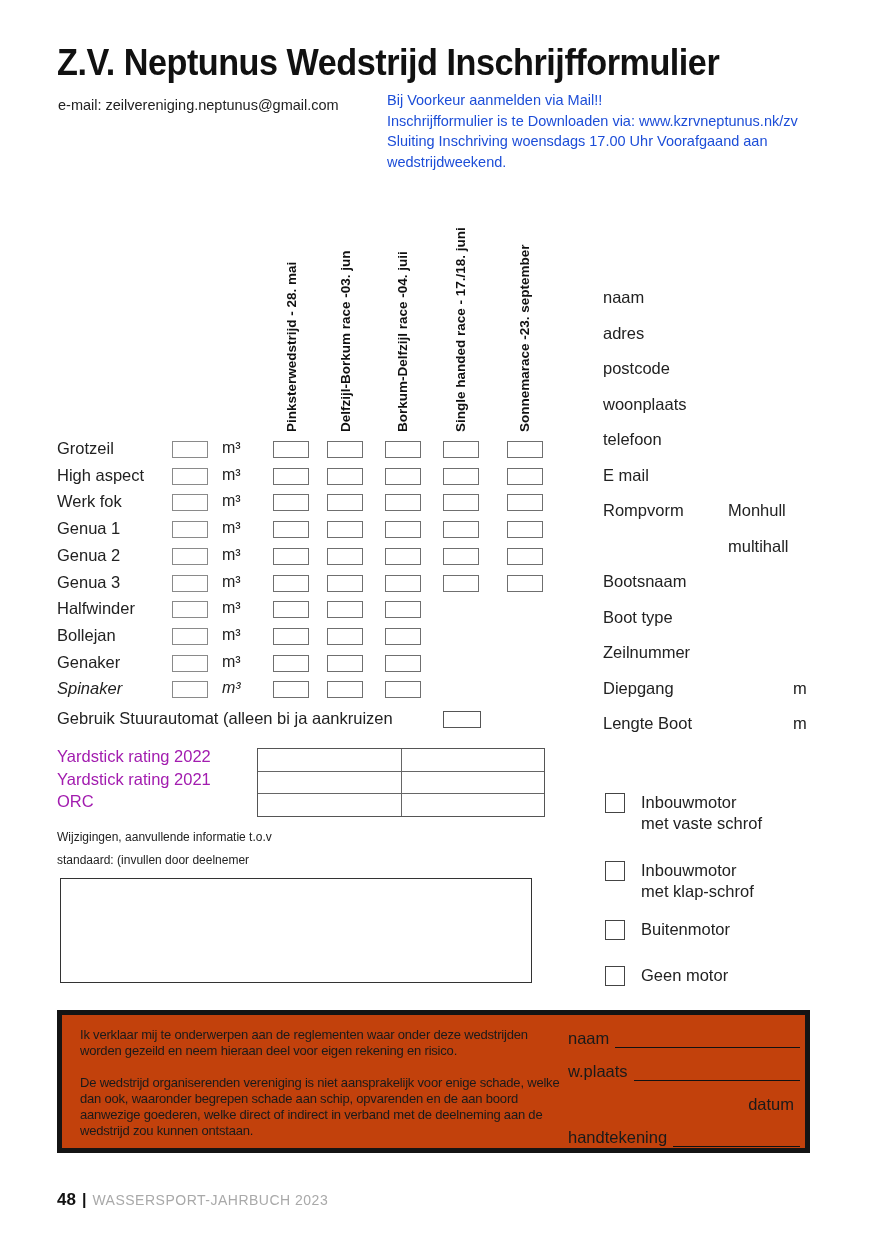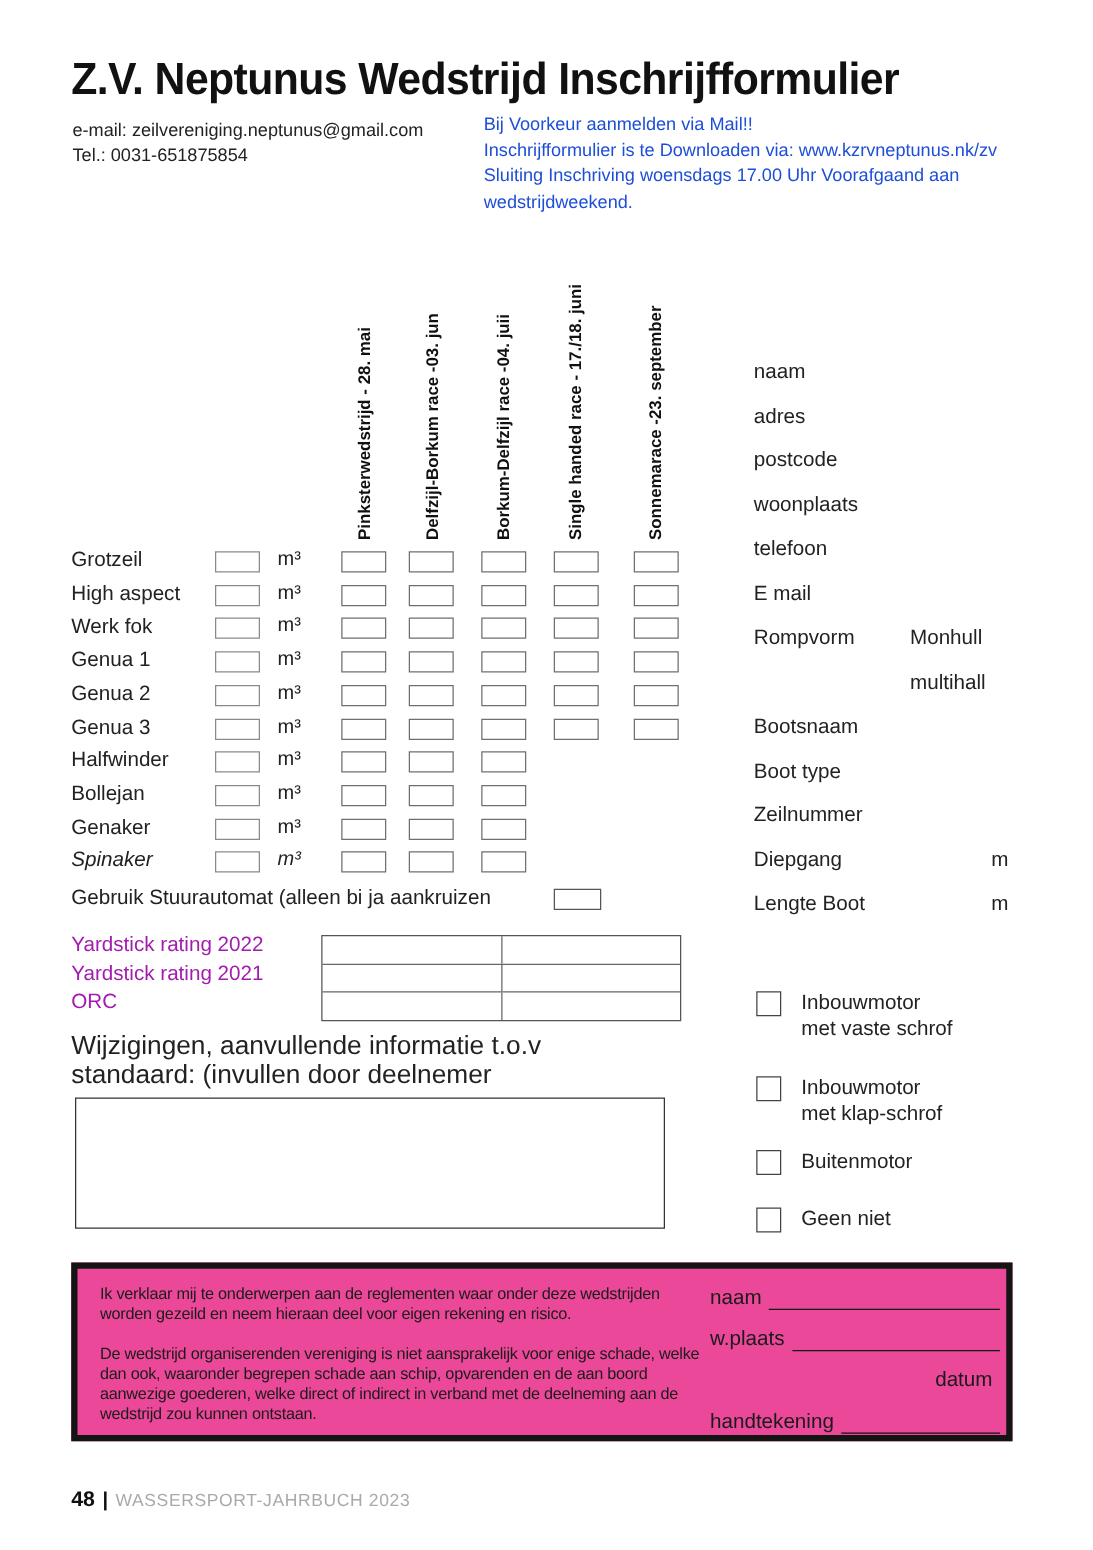--- a/index.html
+++ b/index.html
@@ -58,38 +58,38 @@
   .ratings-table {
     position: absolute; left: 257px; top: 748px; width: 288px; height: 69px;
     border: 1.5px solid #555; display: flex; flex-direction: column;
   }
   .ratings-row { flex: 1; display: flex; border-bottom: 1px solid #666; }
   .ratings-row:last-child { border-bottom: none; }
   .ratings-cell { flex: 1; border-right: 1px solid #666; }
   .ratings-cell:last-child { border-right: none; }
 
   
-  .changes-label { position: absolute; left: 57px; top: 826px; font-size: 21px; line-height: 22.5px; color: #222; }
+  .changes-label { position: absolute; left: 57px; top: 826px; font-size: 12px; line-height: 22.5px; color: #222; }
   .changes-box { position: absolute; left: 60px; top: 878px; width: 472px; height: 105px; border: 1.5px solid #333; background: #fff; }
 
   
   .boatcol { position: absolute; left: 603px; top: 288px; width: 250px; height: 460px; }
   .boat-row { position: absolute; left: 0; font-size: 16.5px; color: #222; white-space: nowrap; }
   .boat-opt { position: absolute; left: 125px; top: 0; }
   .boat-m { position: absolute; left: 190px; top: 0; }
 
   
   .motor-item { position: absolute; left: 605px; }
   .motor-box { position: absolute; left: 0; top: 1px; width: 20px; height: 20px; border: 1.8px solid #444; background: #fff; }
   .motor-label { position: absolute; left: 36px; top: 0; font-size: 16.5px; line-height: 21px; color: #222; white-space: nowrap; }
 
   
   .decl-box {
     position: absolute; left: 57px; top: 1010px; width: 753px; height: 143px;
-    border: 5px solid #141414; background: #ec4899;
+    border: 5px solid #141414; background: #c2410c;
   }
   .decl-text {
     position: absolute; left: 18px; top: 12px; width: 490px;
     font-size: 13px; line-height: 16px; color: #1a1a1a; letter-spacing: -0.2px;
   }
   .decl-text p + p { margin-top: 16px; }
   .sig-col { position: absolute; left: 506px; top: 6px; width: 232px; }
   .sig-row { position: absolute; left: 0; width: 232px; display: flex; align-items: flex-end; }
   .sig-label { font-size: 16.5px; color: #1a1a1a; white-space: nowrap; margin-right: 6px; }
   .sig-line { flex: 1; border-bottom: 1.6px solid #111; height: 18px; }
@@ -102,21 +102,20 @@
 </style>
 </head>
 <body>
 
 <div class="page">
 
   <h1 class="title">Z.V. Neptunus Wedstrijd Inschrijfformulier</h1>
 
   <div class="contact">
     <div>e-mail: zeilvereniging.neptunus@gmail.com</div>
-    <div>Tel.: 0031-651875854</div>
   </div>
 
   <div class="notice">
     <div>Bij Voorkeur aanmelden via Mail!!</div>
     <div>Inschrijfformulier is te Downloaden via: www.kzrvneptunus.nk/zv</div>
     <div>Sluiting Inschriving woensdags 17.00 Uhr Voorafgaand aan</div>
     <div>wedstrijdweekend.</div>
   </div>
 
   <div class="colhead" style="left:283px;">Pinksterwedstrijd - 28. mai</div>
@@ -301,21 +300,21 @@
       <span style="display:block;">Inbouwmotor</span>
       <span style="display:block;">met klap-schrof</span>
     </span>
   </div>
   <div class="motor-item" style="top:919px;">
     <span class="motor-box"></span>
     <span class="motor-label">Buitenmotor</span>
   </div>
   <div class="motor-item" style="top:965px;">
     <span class="motor-box"></span>
-    <span class="motor-label">Geen niet</span>
+    <span class="motor-label">Geen motor</span>
   </div>
 
   <div class="decl-box">
     <div class="decl-text">
       <p>Ik verklaar mij te onderwerpen aan de reglementen waar onder deze wedstrijden worden gezeild en neem hieraan deel voor eigen rekening en risico.</p>
       <p>De wedstrijd organiserenden vereniging is niet aansprakelijk voor enige schade, welke dan ook, waaronder begrepen schade aan schip, opvarenden en de aan boord aanwezige goederen, welke direct of indirect in verband met de deelneming aan de wedstrijd zou kunnen ontstaan.</p>
     </div>
     <div class="sig-col">
       <div class="sig-row" style="top:8px;">
         <span class="sig-label">naam</span>

